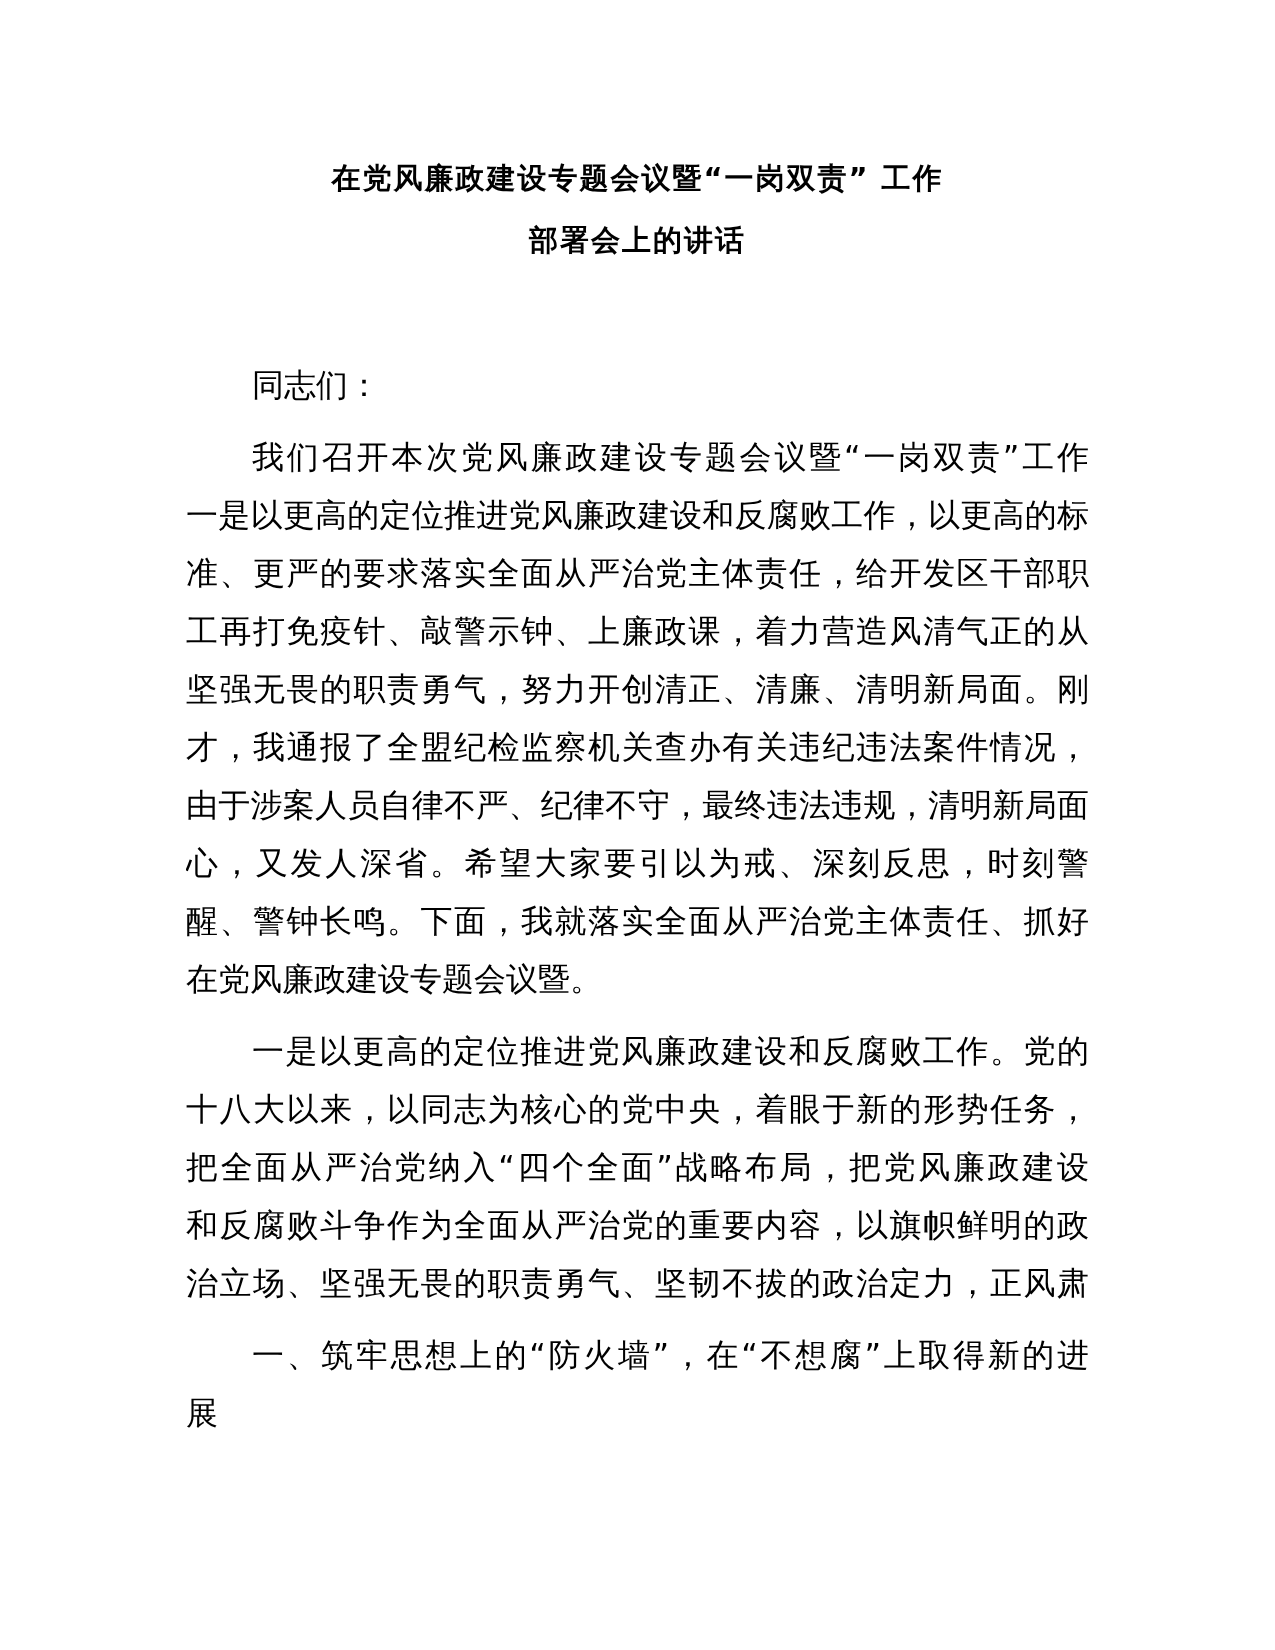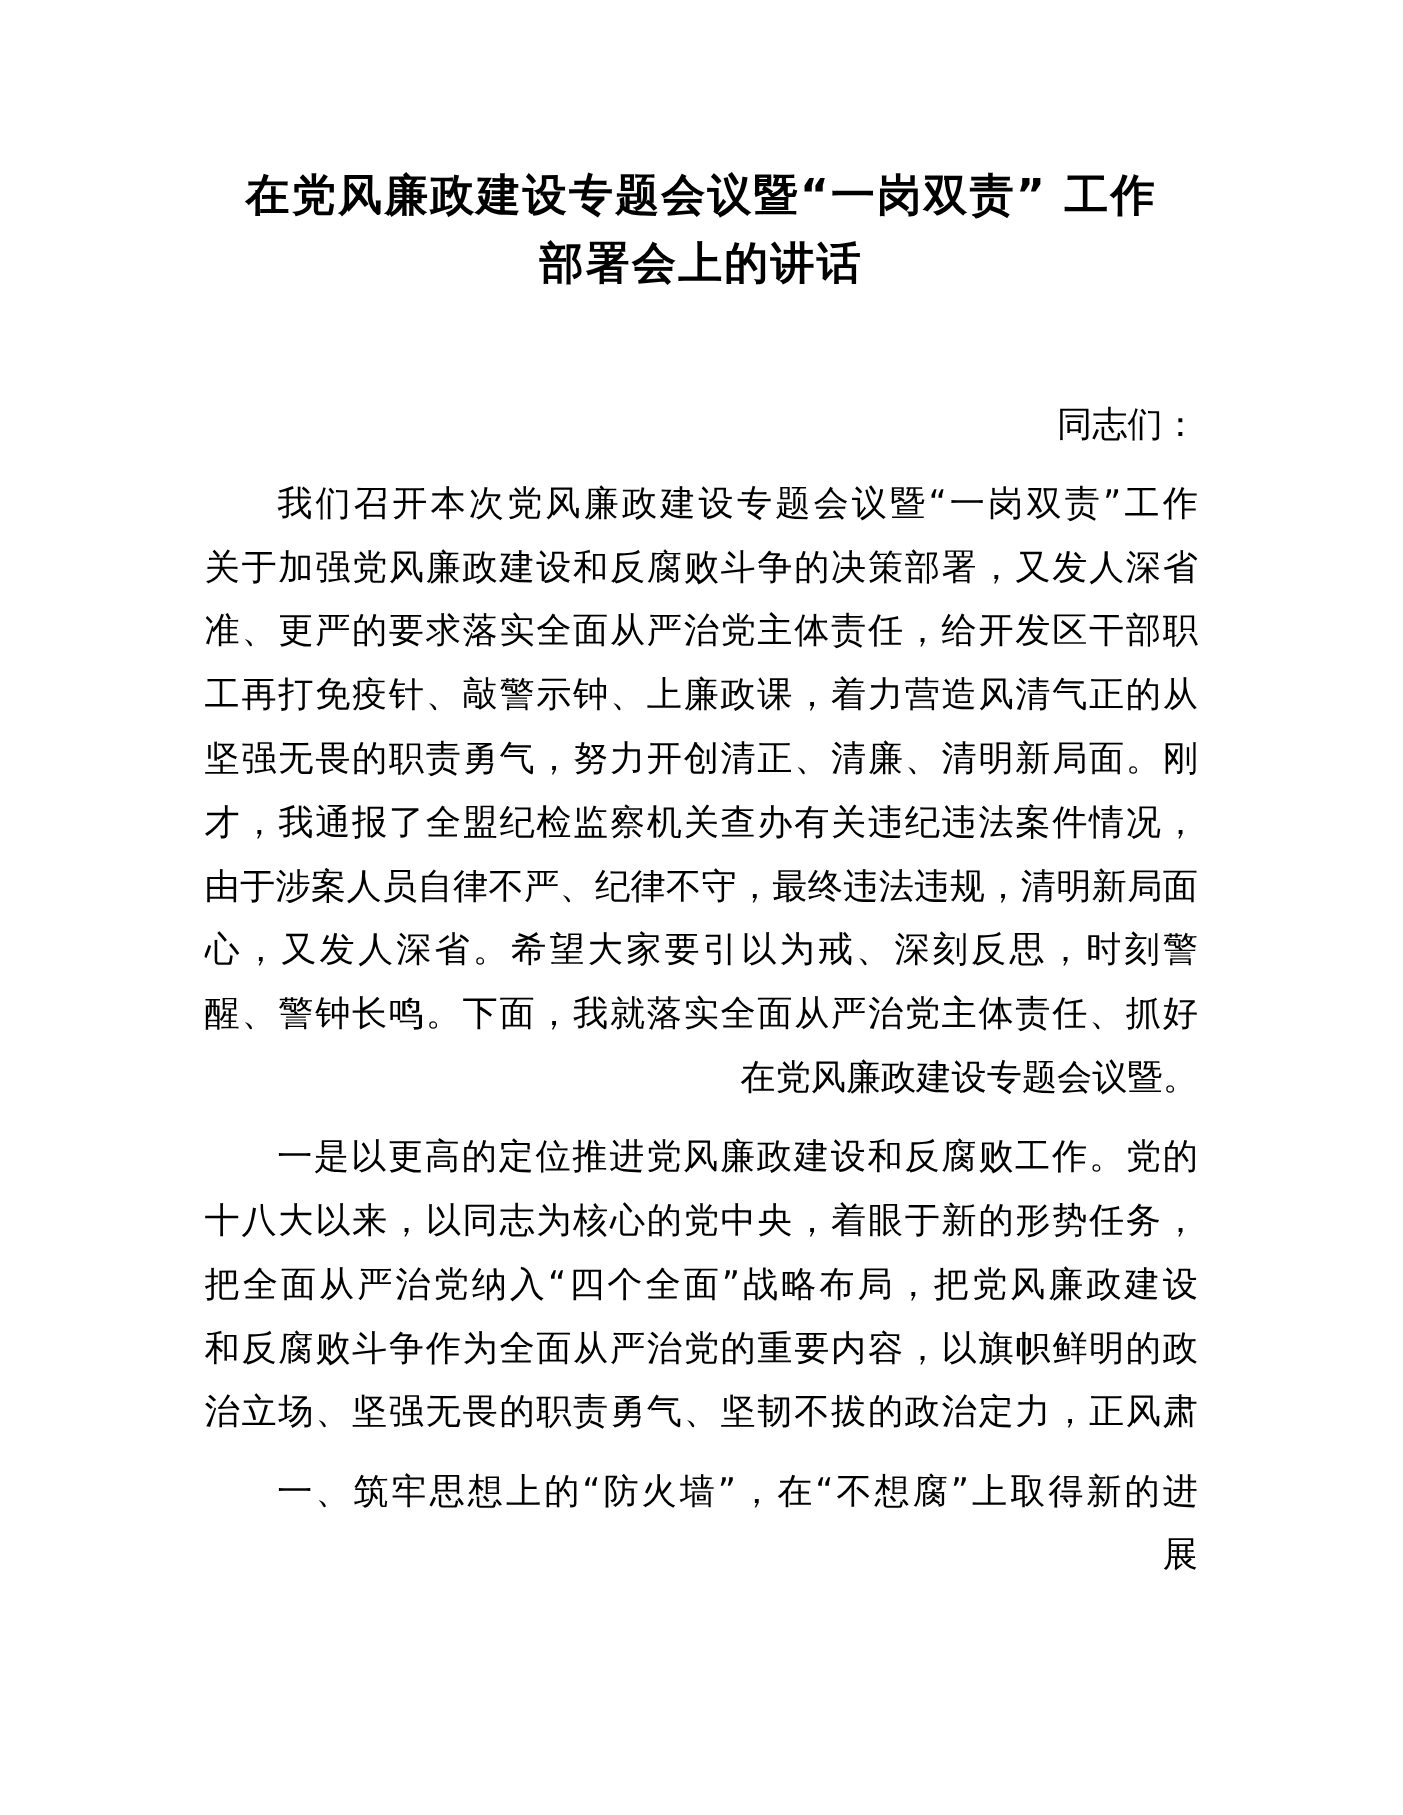--- a/index.html
+++ b/index.html
@@ -16,37 +16,37 @@
   }
   .page {
     position: relative;
     width: 1275px;
     height: 1650px;
     background: #ffffff;
   }
   .doc-title {
     margin: 147px 170px 0 170px;
     text-align: center;
-    font-size: 40px;
+    font-size: 29px;
     line-height: 62px;
     font-weight: 700;
     letter-spacing: 2px;
   }
   .doc-body {
     margin: 85px 186px 0 186px;
   }
   .para {
     margin: 0 0 14px 0;
   }
   .line {
     font-size: 32px;
     line-height: 58px;
     height: 58px;
     overflow: hidden;
-    text-align: right;
+    text-align: left;
   }
   .line.indent {
     padding-left: 66px;
   }
   .line.justify {
     text-align: justify;
     text-align-last: justify;
     text-justify: inter-character;
   }
 </style>
@@ -58,21 +58,21 @@
     <div class="title-line">在党风廉政建设专题会议暨“一岗双责” 工作</div>
     <div class="title-line">部署会上的讲话</div>
   </div>
   <div class="doc-body">
 
   <div class="para">
         <div class="line indent">同志们：</div>
       </div>
       <div class="para">
         <div class="line indent justify">我们召开本次党风廉政建设专题会议暨“一岗双责”工作</div>
-        <div class="line justify">关于加强党风廉政建设和反腐败斗争的决策部署，又发人深省</div>
+        <div class="line justify">一是以更高的定位推进党风廉政建设和反腐败工作，以更高的标</div>
         <div class="line justify">准、更严的要求落实全面从严治党主体责任，给开发区干部职</div>
         <div class="line justify">工再打免疫针、敲警示钟、上廉政课，着力营造风清气正的从</div>
         <div class="line justify">坚强无畏的职责勇气，努力开创清正、清廉、清明新局面。刚</div>
         <div class="line justify">才，我通报了全盟纪检监察机关查办有关违纪违法案件情况，</div>
         <div class="line justify">由于涉案人员自律不严、纪律不守，最终违法违规，清明新局面</div>
         <div class="line justify">心，又发人深省。希望大家要引以为戒、深刻反思，时刻警</div>
         <div class="line justify">醒、警钟长鸣。下面，我就落实全面从严治党主体责任、抓好</div>
         <div class="line">在党风廉政建设专题会议暨。</div>
       </div>
       <div class="para">

